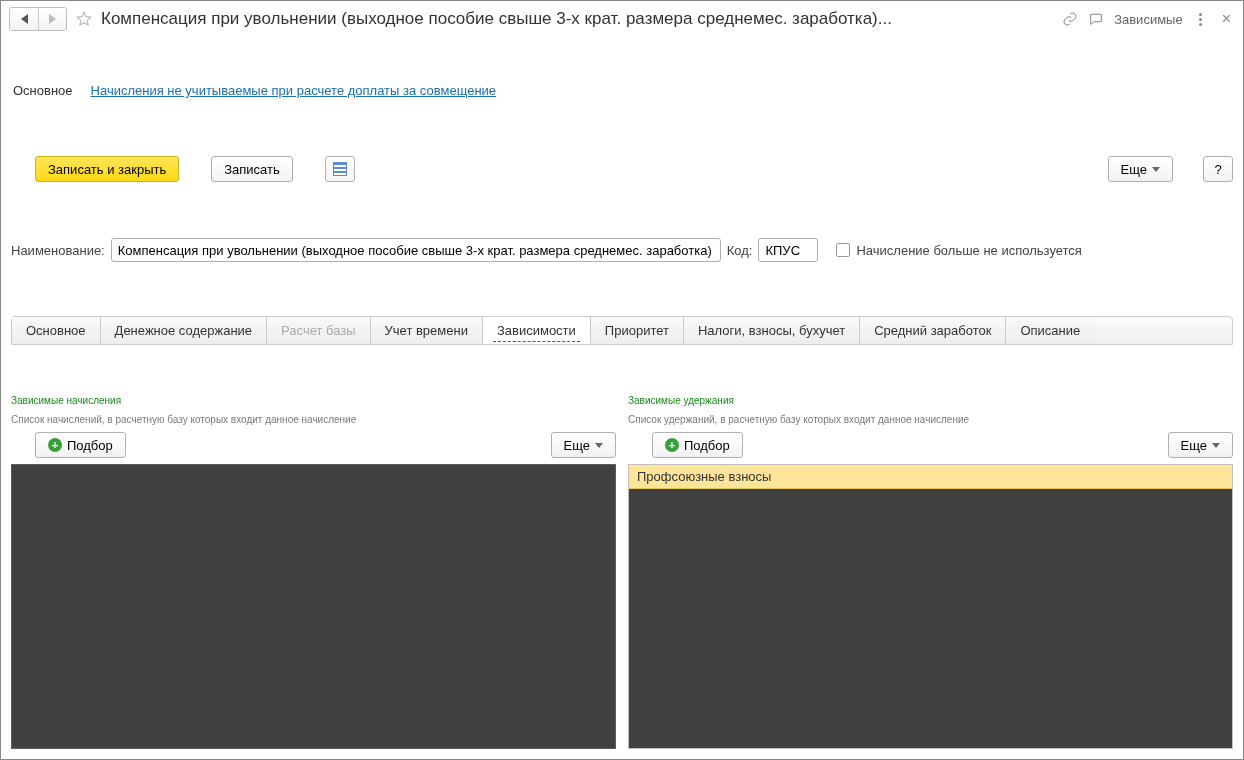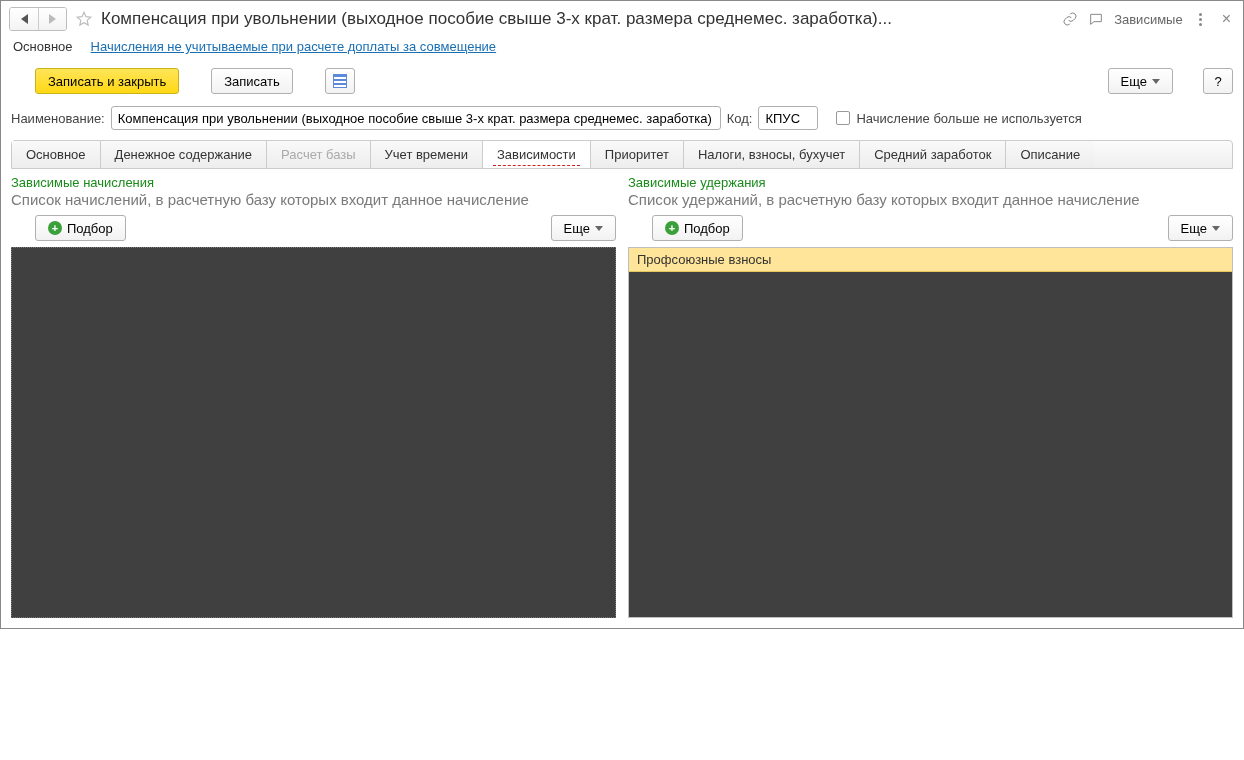--- a/index.html
+++ b/index.html
@@ -1,17 +1,17 @@
 <!DOCTYPE html>
 <html><head>
 <meta charset="utf-8">
 <style>
   * { box-sizing: border-box; }
   html, body { margin: 0; padding: 0; font-family: Arial, sans-serif; font-size: 13px; color: #333; background: #fff; }
-  .window { width: 1244px; height: 629px; border: 1px solid #888; position: relative; background: #fff; display: flex; flex-direction: column; }
+  .window { width: 1244px; height: 760px; border: 1px solid #888; position: relative; background: #fff; display: flex; flex-direction: column; gap: 44px; }
   .header { display: flex; align-items: center; padding: 6px 8px 2px 8px; gap: 8px; }
   .nav-btns { display: flex; border: 1px solid #bdbdbd; border-radius: 3px; overflow: hidden; }
   .nav-btn { width: 28px; height: 22px; display: flex; align-items: center; justify-content: center; background: linear-gradient(#fff,#f3f3f3); cursor: pointer; }
   .nav-btn + .nav-btn { border-left: 1px solid #ccc; }
   .arrow-left { width: 0; height: 0; border-top: 5px solid transparent; border-bottom: 5px solid transparent; border-right: 7px solid #555; }
   .arrow-right { width: 0; height: 0; border-top: 5px solid transparent; border-bottom: 5px solid transparent; border-left: 7px solid #bbb; }
   .star-icon svg { width: 18px; height: 18px; display: block; }
   .title { font-size: 17px; color: #333; flex: 1; white-space: nowrap; overflow: hidden; text-overflow: ellipsis; }
   .hdr-right { display: flex; align-items: center; gap: 10px; color: #666; }
   .link-icon svg { width: 16px; height: 16px; display: block; stroke: #888; fill: none; }
@@ -35,22 +35,22 @@
   .input-code { width: 60px; }
   .checkbox { width: 14px; height: 14px; border: 1px solid #999; border-radius: 2px; background: #fff; display: inline-block; cursor: pointer; }
   .tabs { display: flex; border-bottom: 1px solid #ccc; margin: 0 10px; background: linear-gradient(#fbfbfb,#efefef); border: 1px solid #ccc; border-radius: 4px 4px 0 0; }
   .tab { padding: 6px 14px; font-size: 13px; border-right: 1px solid #ccc; cursor: pointer; color: #333; background: linear-gradient(#f9f9f9,#ededed); }
   .tab.disabled { color: #aaa; }
   .tab.active { background: #fff; position: relative; }
   .tab.active::after { content: ""; position: absolute; left: 10px; right: 10px; bottom: 2px; border-bottom: 1px dashed #d02020; }
   .tab:last-child { border-right: none; }
   .content { flex: 1; display: flex; padding: 6px 10px 10px 10px; gap: 12px; overflow: hidden; }
   .col { flex: 1; display: flex; flex-direction: column; min-width: 0; }
-  .col-title { color: #1a8a1a; font-size: 13px; margin-bottom: 1px; }
-  .col-desc { color: #7a7a7a; font-size: 15px; margin-bottom: 6px; line-height: 1.2; }
+  .col-title { color: #1a8a1a; font-size: 10px; margin-bottom: 8px; }
+  .col-desc { color: #7a7a7a; font-size: 10px; margin-bottom: 6px; line-height: 1.2; }
   .col-toolbar { display: flex; align-items: center; margin-bottom: 6px; }
   .plus-circle { width: 14px; height: 14px; border-radius: 50%; background: #3aa03a; color: #fff; display: inline-flex; align-items: center; justify-content: center; font-size: 11px; font-weight: bold; margin-right: 5px; line-height: 1;}
   .listbox { flex: 1; border: 1px solid #bfbfbf; background: #404040; overflow: auto; }
   .listbox.dotted { border: 1px dotted #777; }
   .list-row { padding: 4px 8px; font-size: 13px; }
   .list-row.selected { background: #ffe59a; border: 1px solid #e8c659; margin: -1px; }
 </style>
 </head>
 <body>
 

